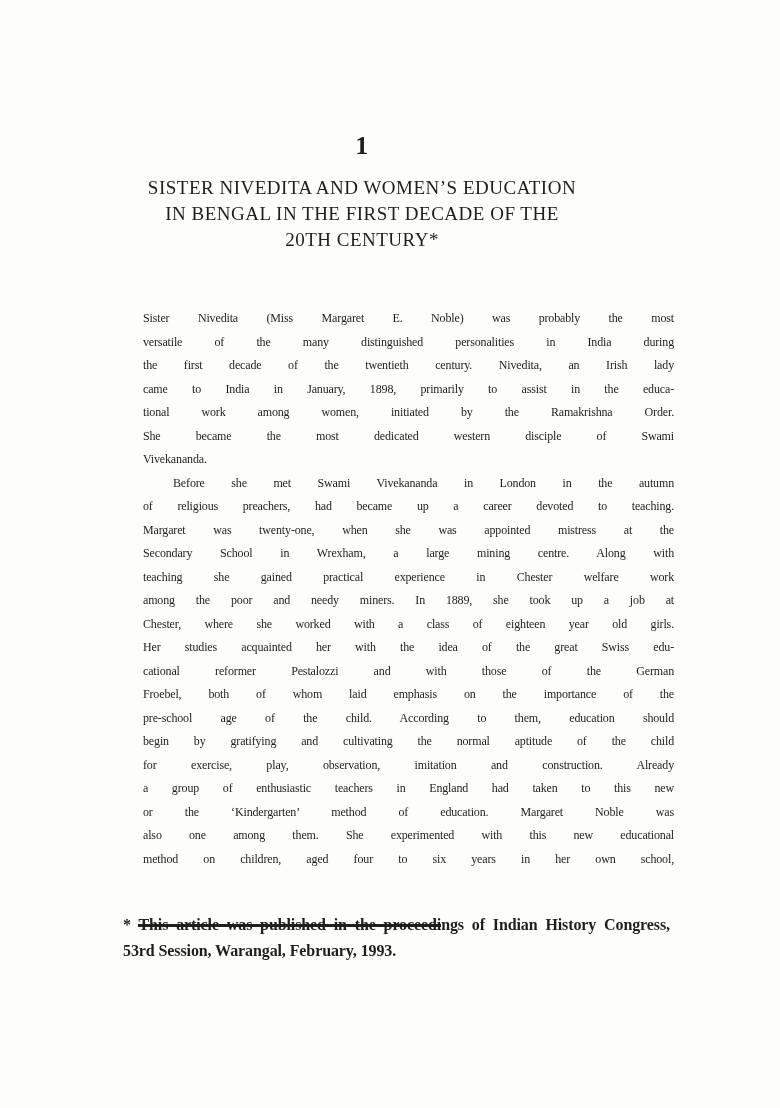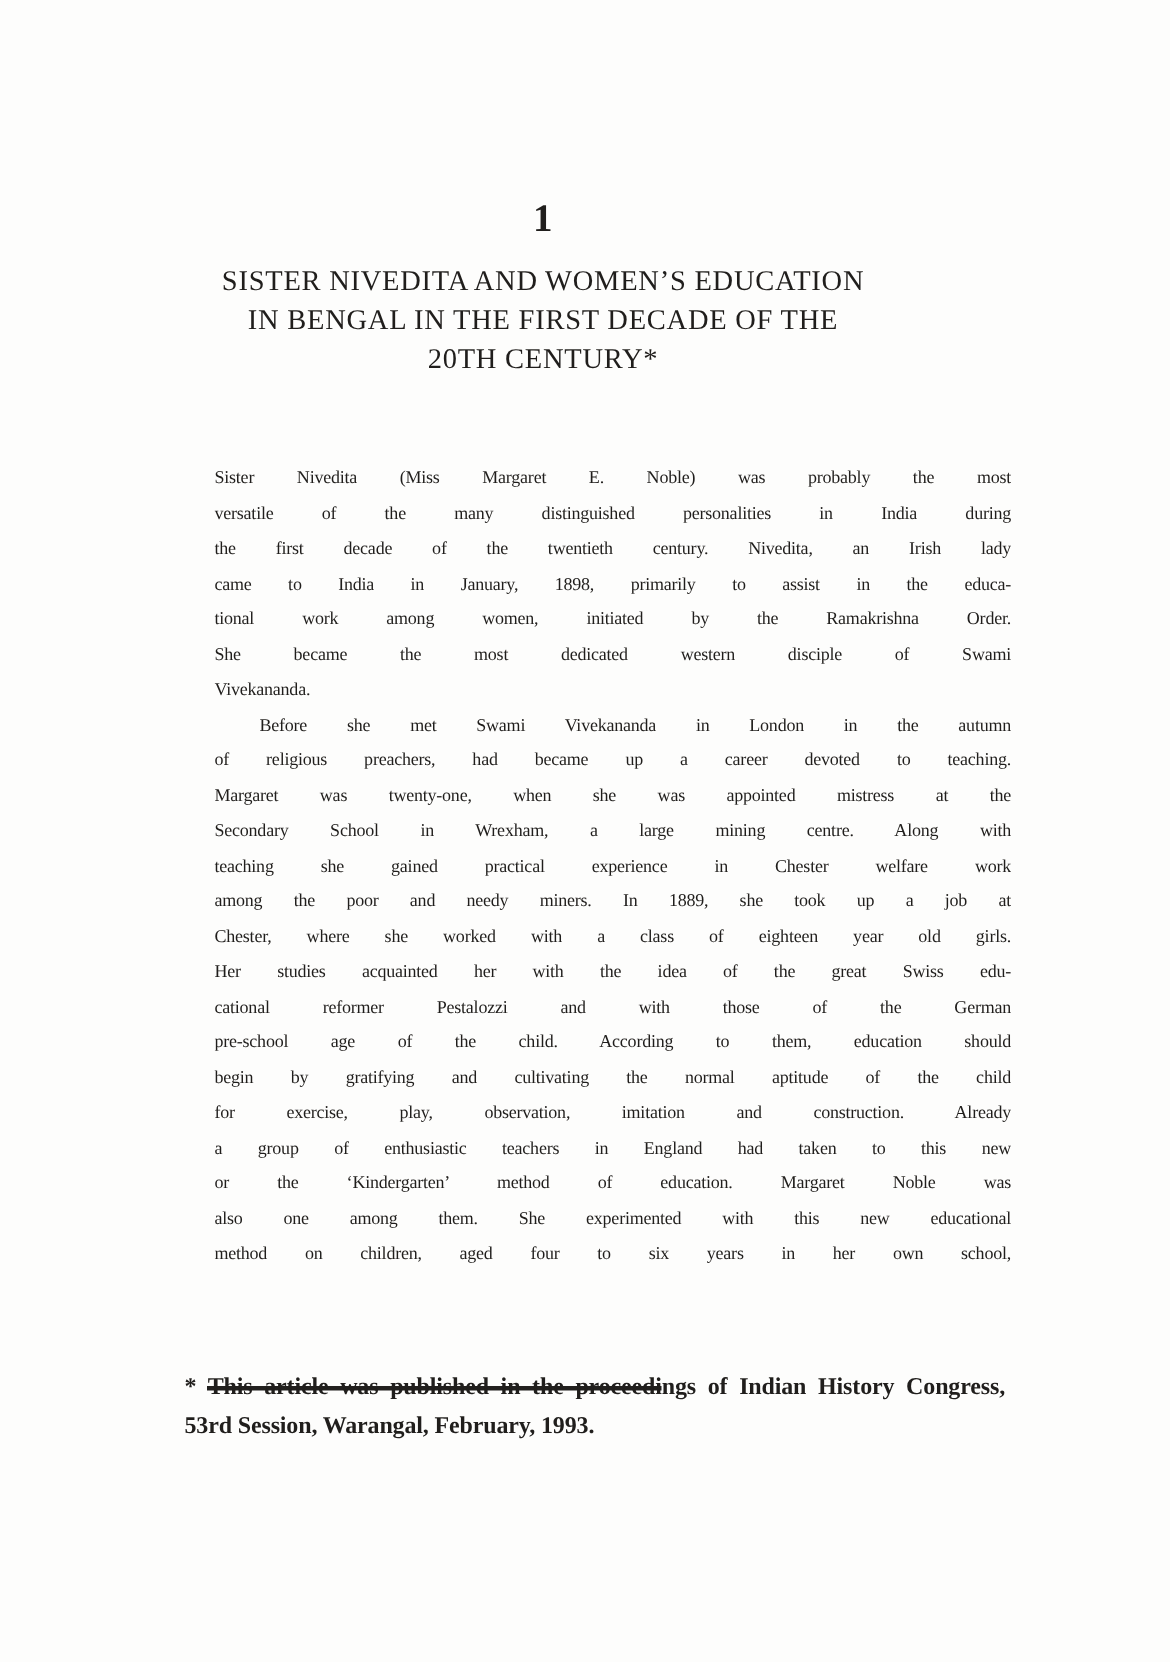--- a/index.html
+++ b/index.html
@@ -106,20 +106,21 @@
     <div>
       <div class="text-line indent">Before she met Swami Vivekananda in London in the autumn</div>
       <div class="text-line">of religious preachers, had became up a career devoted to teaching.</div>
       <div class="text-line">Margaret was twenty-one, when she was appointed mistress at the</div>
       <div class="text-line">Secondary School in Wrexham, a large mining centre. Along with</div>
       <div class="text-line">teaching she gained practical experience in Chester welfare work</div>
       <div class="text-line">among the poor and needy miners. In 1889, she took up a job at</div>
       <div class="text-line">Chester, where she worked with a class of eighteen year old girls.</div>
       <div class="text-line">Her studies acquainted her with the idea of the great Swiss edu-</div>
       <div class="text-line">cational reformer Pestalozzi and with those of the German</div>
+      <div class="text-line">Froebel, both of whom laid emphasis on the importance of the</div>
       <div class="text-line">pre-school age of the child. According to them, education should</div>
       <div class="text-line">begin by gratifying and cultivating the normal aptitude of the child</div>
       <div class="text-line">for exercise, play, observation, imitation and construction. Already</div>
       <div class="text-line">a group of enthusiastic teachers in England had taken to this new</div>
       <div class="text-line">or the ‘Kindergarten’ method of education. Margaret Noble was</div>
       <div class="text-line">also one among them. She experimented with this new educational</div>
       <div class="text-line">method on children, aged four to six years in her own school,</div>
     </div>
   </div>
 

